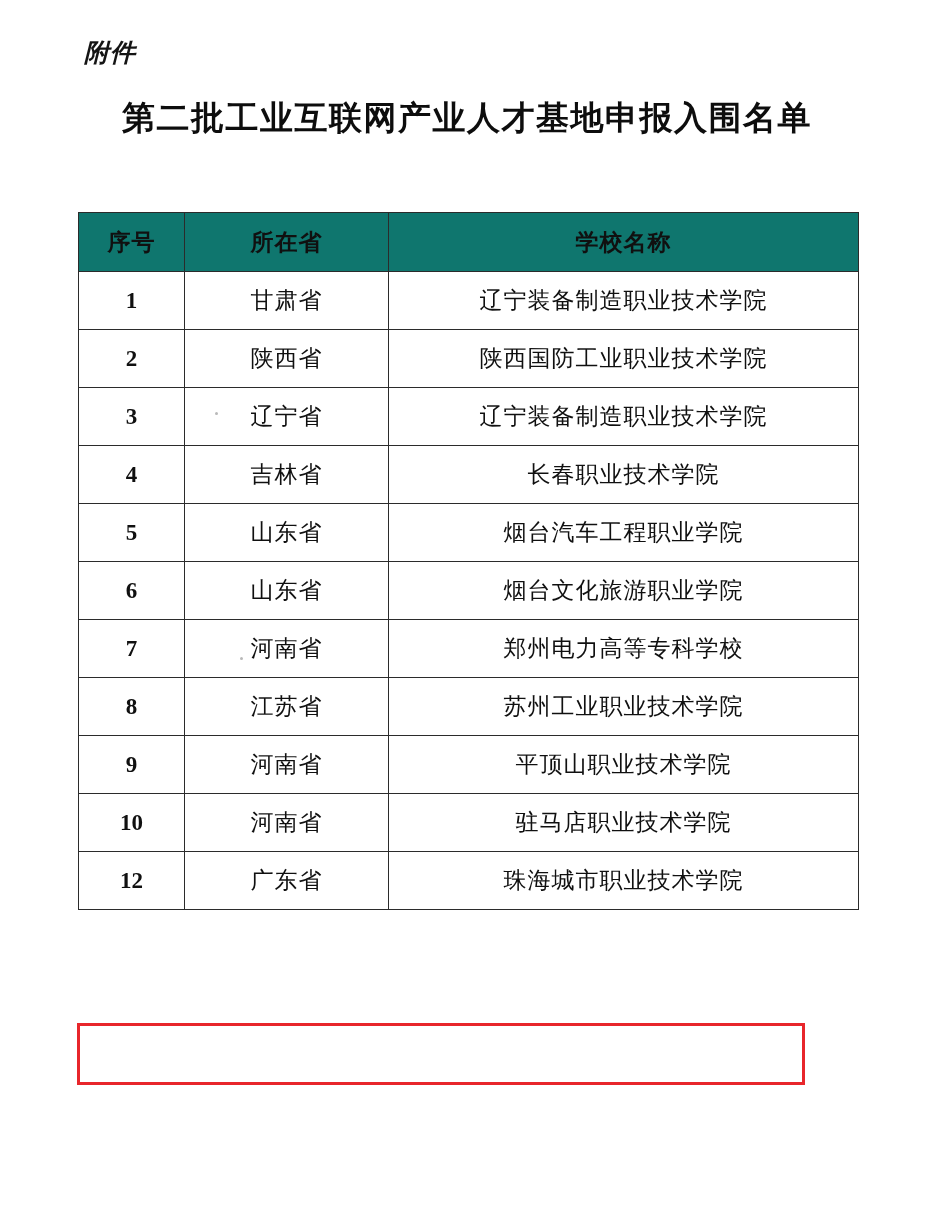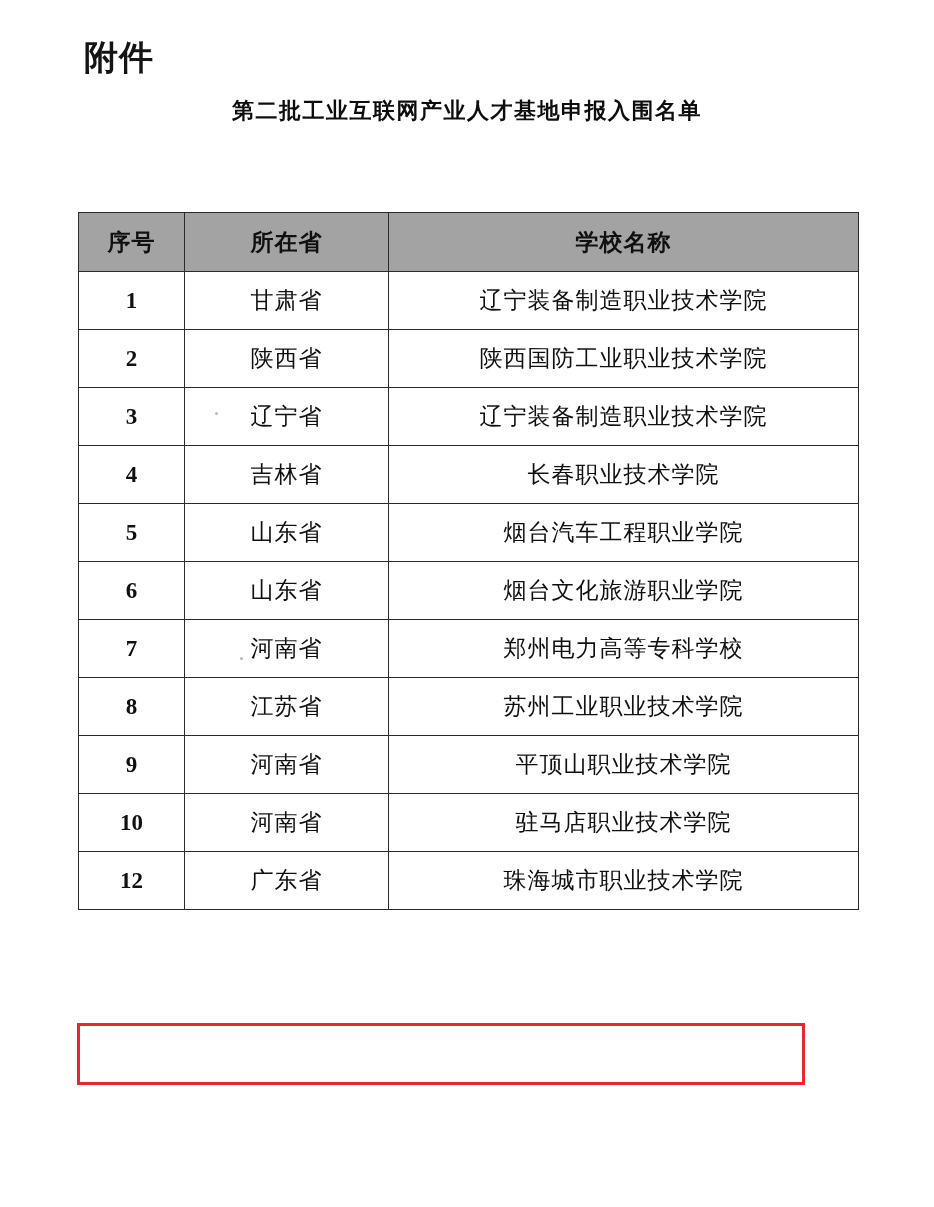--- a/index.html
+++ b/index.html
@@ -18,33 +18,34 @@
   .page {
     position: relative;
     width: 934px;
     height: 1207px;
     box-sizing: border-box;
   }
   .attachment-label {
     position: absolute;
     left: 84px;
     top: 38px;
-    font-size: 34px;
+    font-size: 25px;
     font-weight: 700;
     letter-spacing: 1px;
     line-height: 1.2;
     color: #141414;
+    font-style: italic;
   }
   .doc-title {
     position: absolute;
     left: 0;
     right: 0;
     top: 96px;
     text-align: center;
-    font-size: 22px;
+    font-size: 33px;
     font-weight: 700;
     letter-spacing: 1.5px;
     color: #0d0d0d;
     font-family: "Liberation Serif", "DejaVu Serif", serif;
   }
   .table-wrap {
     position: absolute;
     left: 78px;
     top: 212px;
     width: 780px;
@@ -59,21 +60,21 @@
     border: 1.4px solid #2b2b2b;
     text-align: center;
     vertical-align: middle;
     font-size: 23px;
     height: 57px;
     padding: 0 4px;
     color: #101010;
     font-family: "Liberation Serif", "DejaVu Serif", serif;
   }
   table.listing th {
-    background: #a3a3a3;
+    background: #0f766e;
     font-weight: 700;
     height: 58px;
     font-size: 23px;
     letter-spacing: 1px;
   }
   col.c-index { width: 106px; }
   col.c-prov  { width: 204px; }
   col.c-name  { width: 470px; }
   td.idx {
     font-weight: 700;

